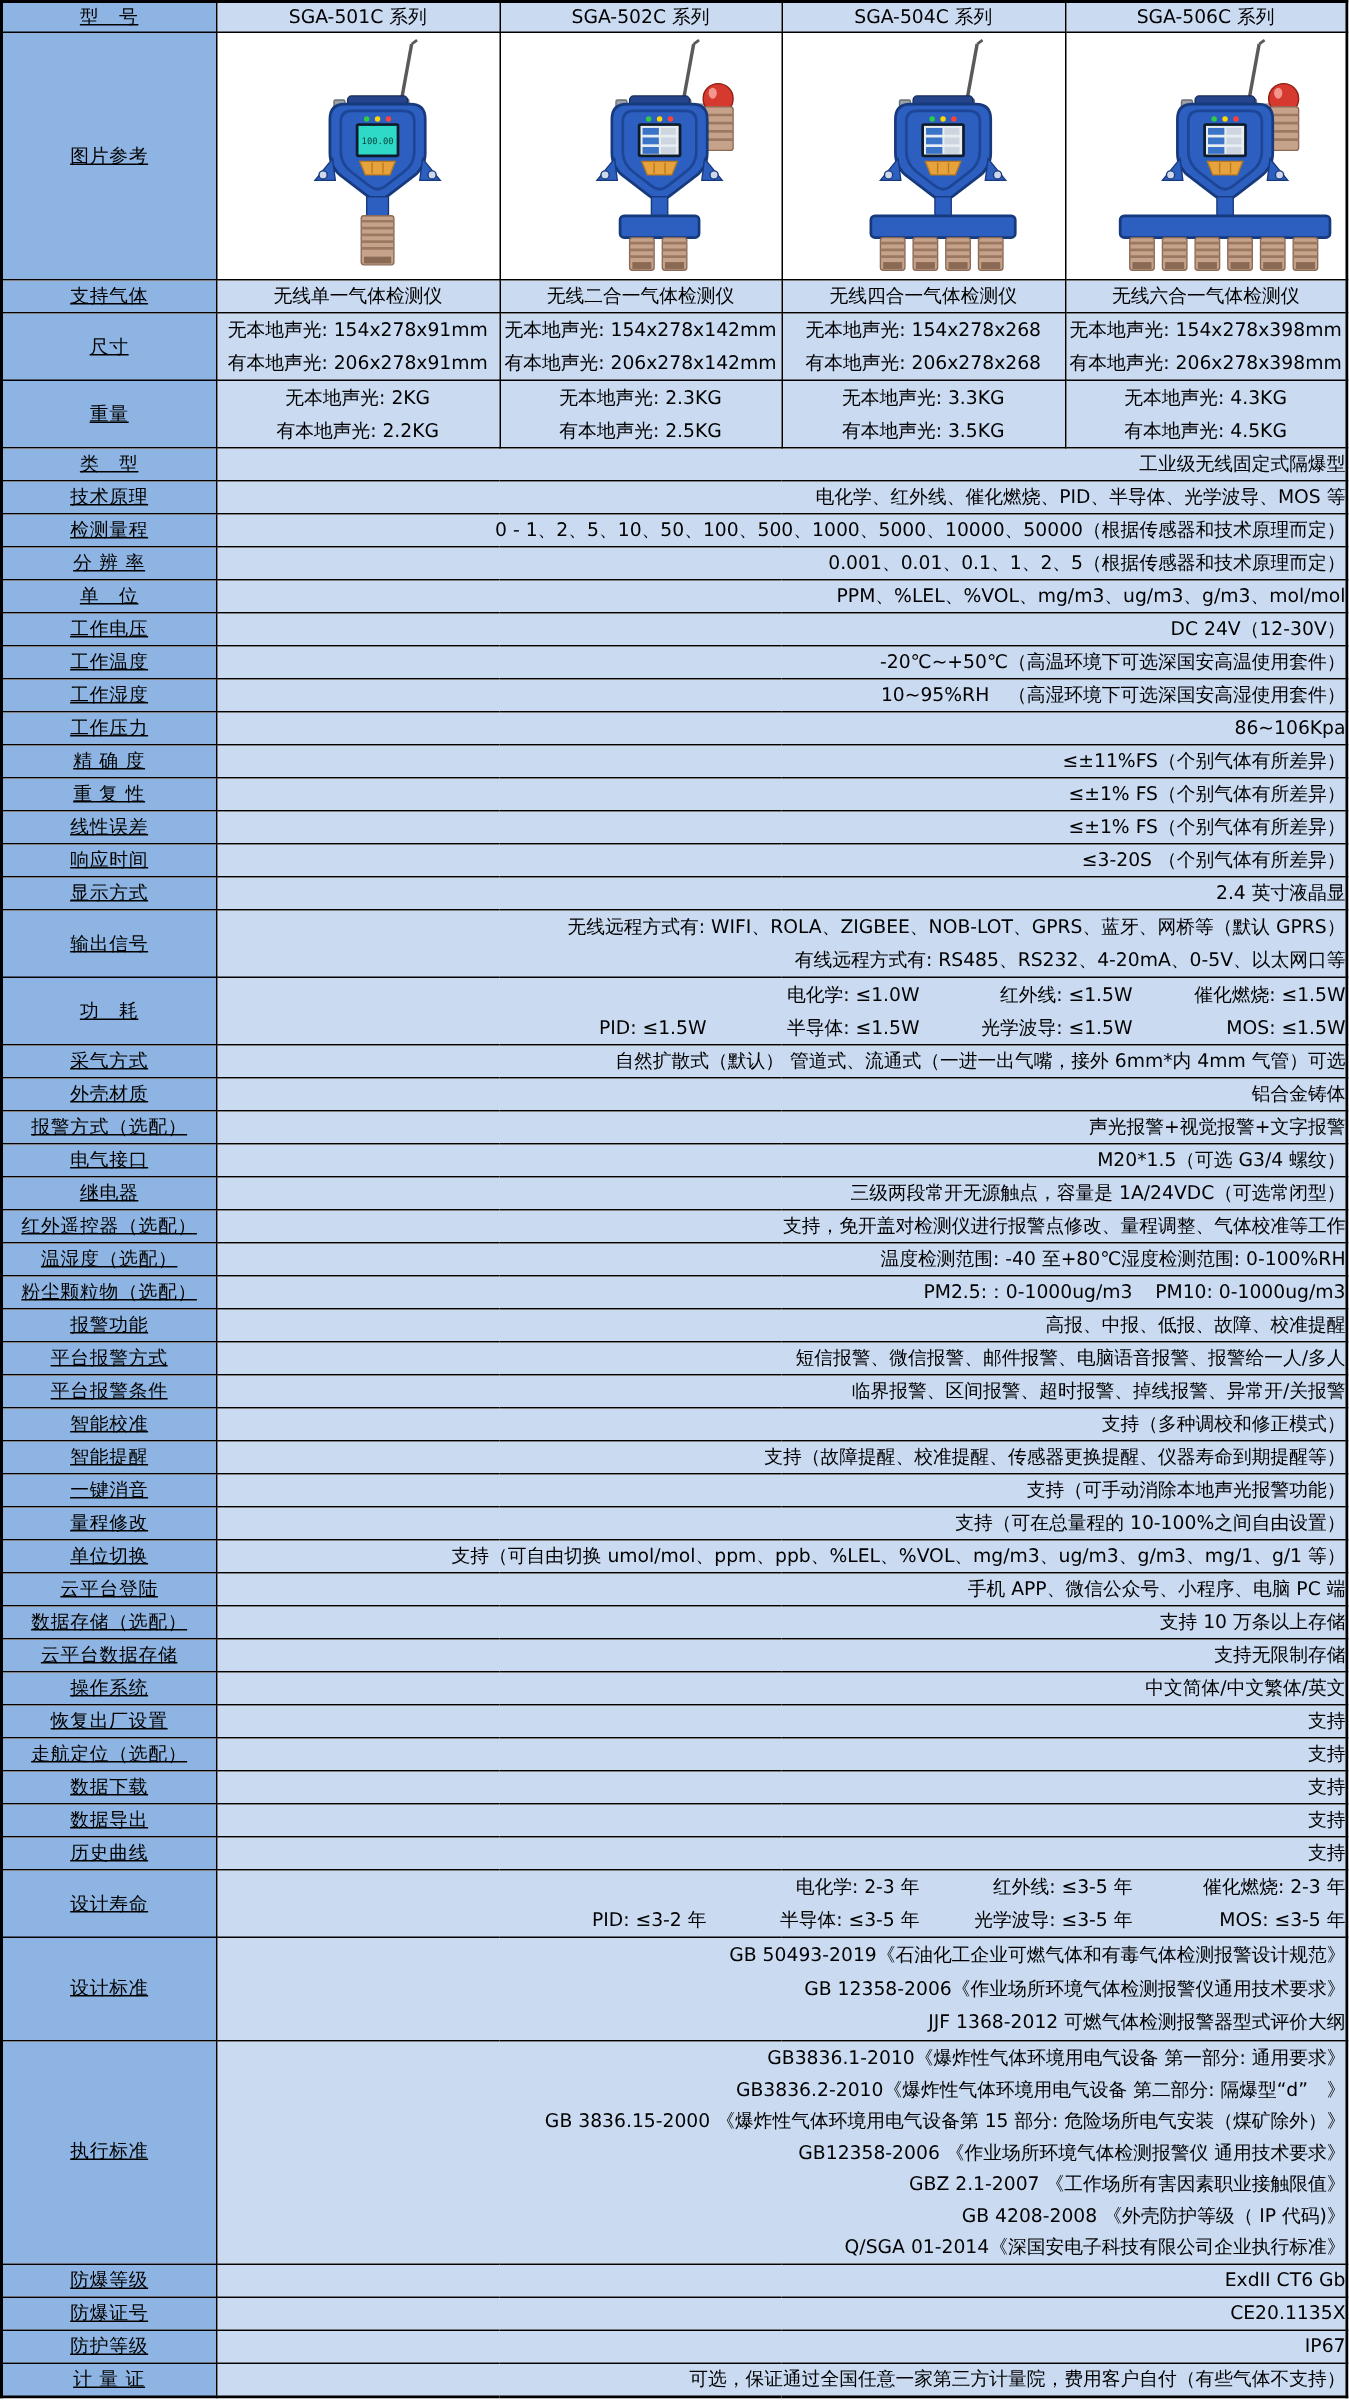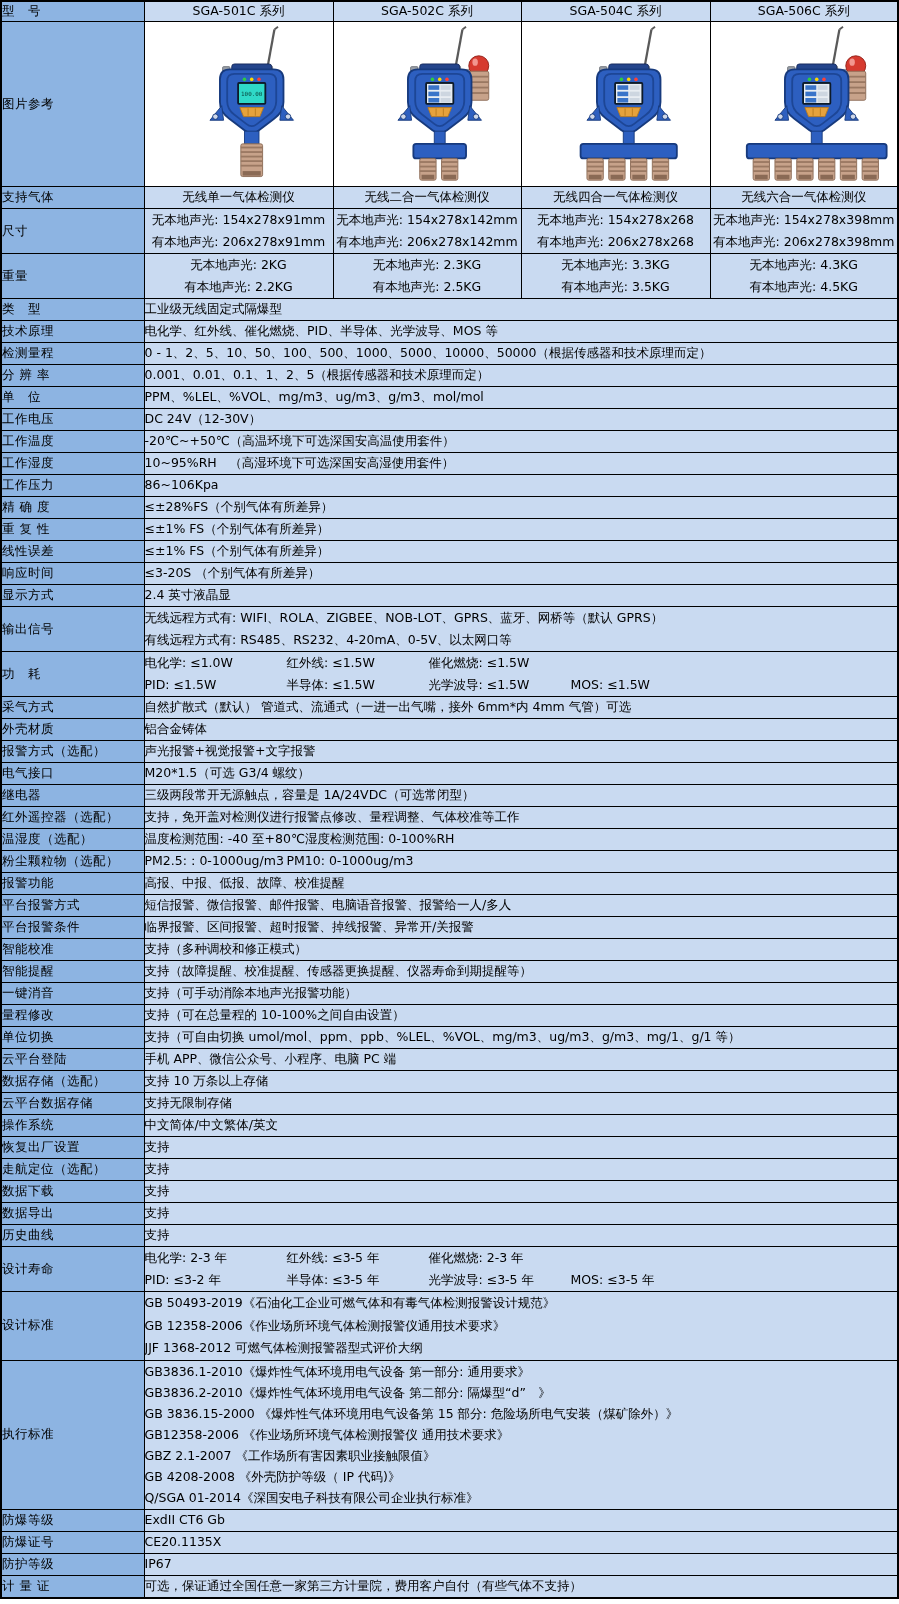--- a/index.html
+++ b/index.html
@@ -22,44 +22,45 @@
     border:1px solid var(--border);
     padding:0;
     overflow:hidden;
     vertical-align:middle;
     font-size:12.5px;
     font-weight:normal;
   }
   .label-cell{
     background:var(--label-bg);
     font-weight:bold;
-    text-align:left;
+    text-align:center;
     font-size:13px;
     letter-spacing:0.5px;
+    text-decoration:underline;
   }
   .model-cell{
     background:var(--content-bg);
     font-weight:bold;
     text-align:center;
     font-size:13px;
     height:19px;
   }
   .prod-cell{
     background:var(--image-bg);
     text-align:center;
     height:164px;
   }
   .col-cell{
     background:var(--content-bg);
     text-align:center;
     white-space:pre-wrap;
   }
   .content-cell{
     background:var(--content-bg);
-    text-align:left;
+    text-align:right;
     padding:1px 9px;
     white-space:pre-wrap;
   }
   .line{line-height:20.5px;}
   .r1 .content-cell, tr.r1 td{height:21px;}
   tr.r2 td{height:44px;}
   tr.r2 .line{line-height:22px;}
   tr.r3 td{height:67px;}
   tr.r3 .line{line-height:22.5px;}
   tr.r7 td{height:148px;}
@@ -337,21 +338,21 @@
         <tr class="r1">
           <td class="label-cell">工作湿度</td>
           <td class="content-cell" colspan="4"><div class="line"><span>10~95%RH　（高湿环境下可选深国安高湿使用套件）</span></div></td>
         </tr>
         <tr class="r1">
           <td class="label-cell">工作压力</td>
           <td class="content-cell" colspan="4"><div class="line"><span>86~106Kpa</span></div></td>
         </tr>
         <tr class="r1">
           <td class="label-cell">精 确 度</td>
-          <td class="content-cell" colspan="4"><div class="line"><span>≤±28%FS（个别气体有所差异）</span></div></td>
+          <td class="content-cell" colspan="4"><div class="line"><span>≤±11%FS（个别气体有所差异）</span></div></td>
         </tr>
         <tr class="r1">
           <td class="label-cell">重 复 性</td>
           <td class="content-cell" colspan="4"><div class="line"><span>≤±1% FS（个别气体有所差异）</span></div></td>
         </tr>
         <tr class="r1">
           <td class="label-cell">线性误差</td>
           <td class="content-cell" colspan="4"><div class="line"><span>≤±1% FS（个别气体有所差异）</span></div></td>
         </tr>
         <tr class="r1">

